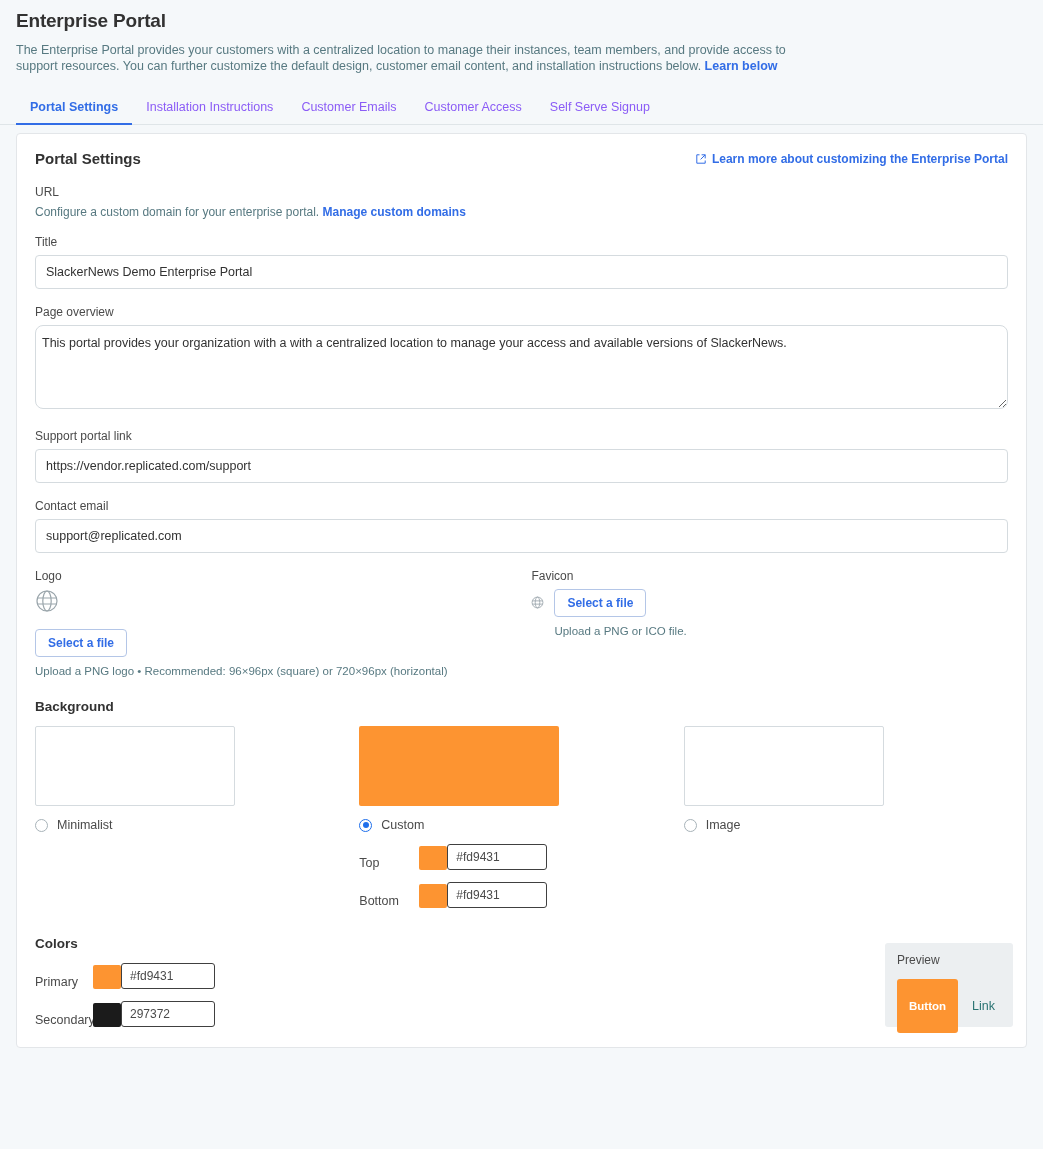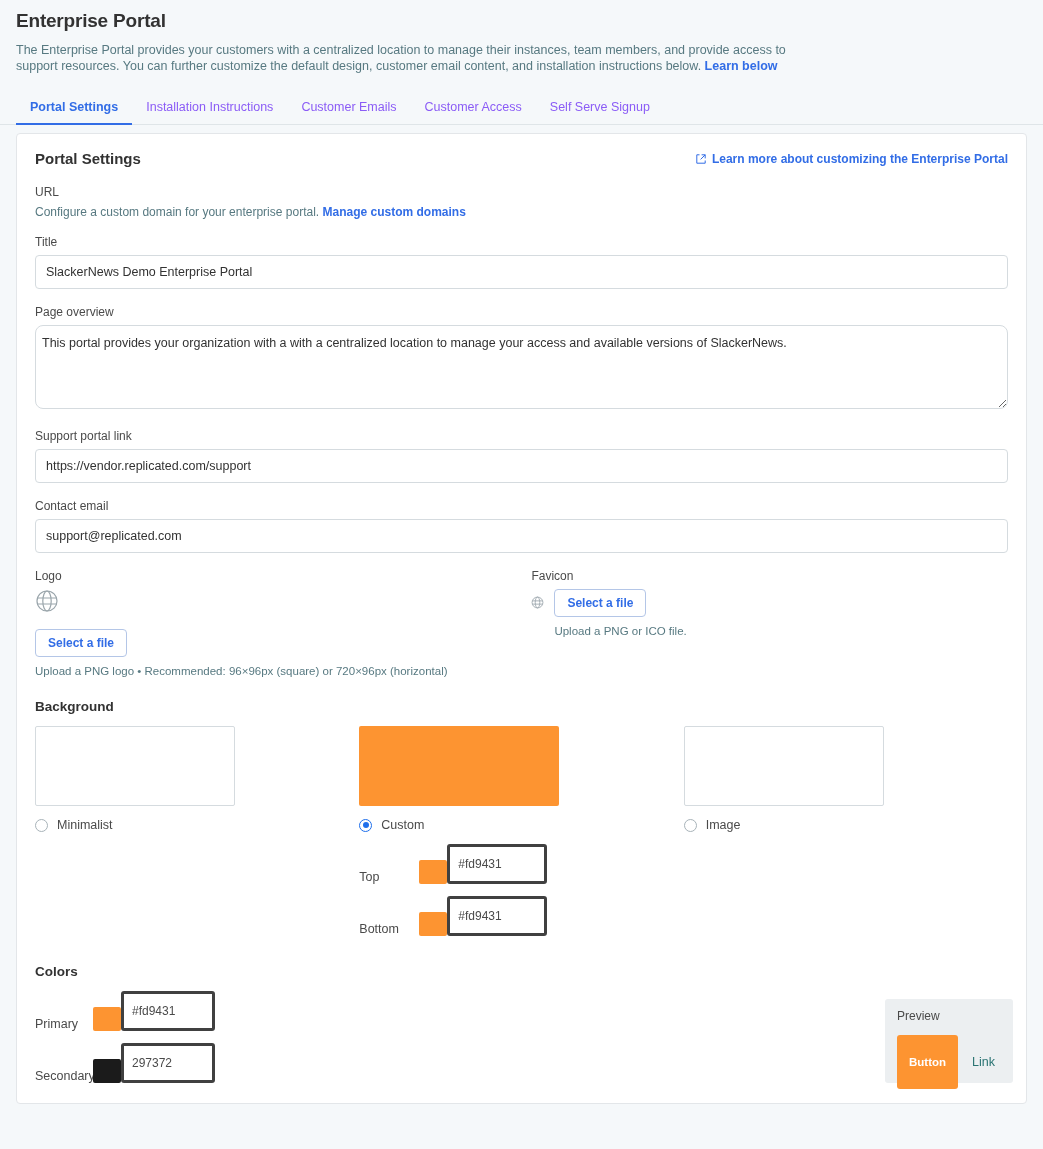--- a/index.html
+++ b/index.html
@@ -268,22 +268,22 @@
     width: 60px;
   }
   .color-chip {
     width: 28px;
     height: 24px;
     border-radius: 2px;
     flex: none;
   }
   .color-input {
     width: 100px;
-    height: 40px;
-    border: 3px solid #404040;
+    height: 26px;
+    border: 1px solid #404040;
     border-radius: 3px;
     font-size: 12px;
     padding: 0 8px;
     color: #4a4a4a;
     font-family: "Liberation Sans", sans-serif;
     outline: none;
     background: #fff;
   }
   .colors-block { margin-top: 6px; }
   .colors-block .cl-label { width: 58px; }

